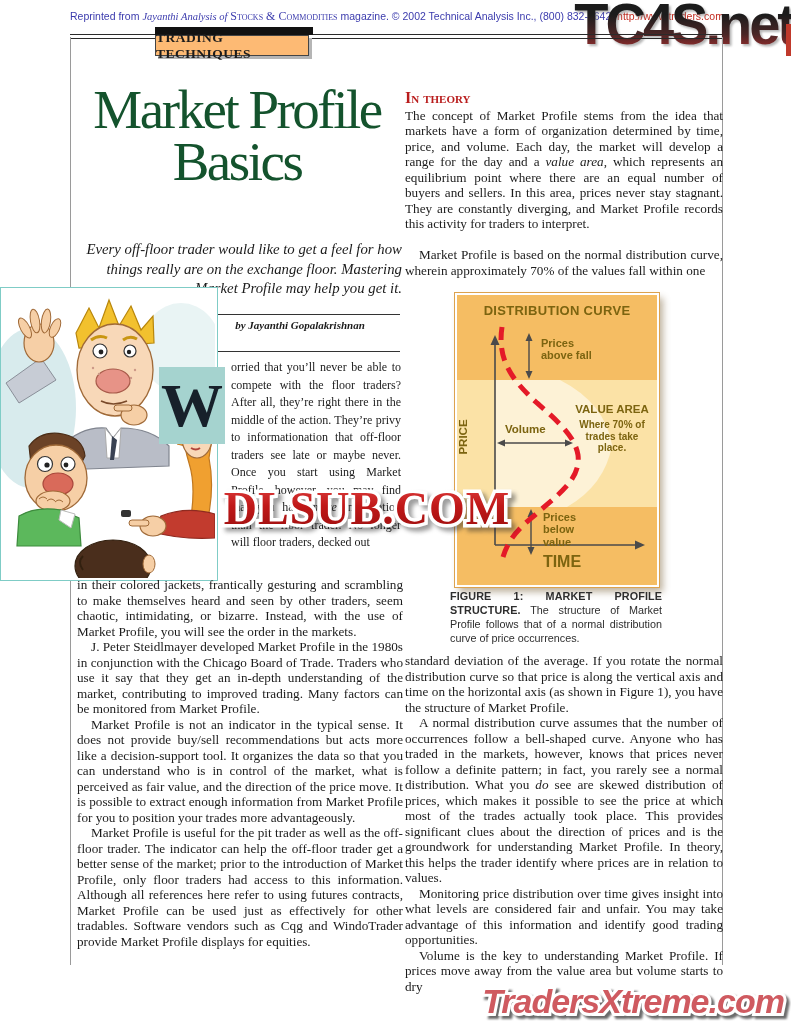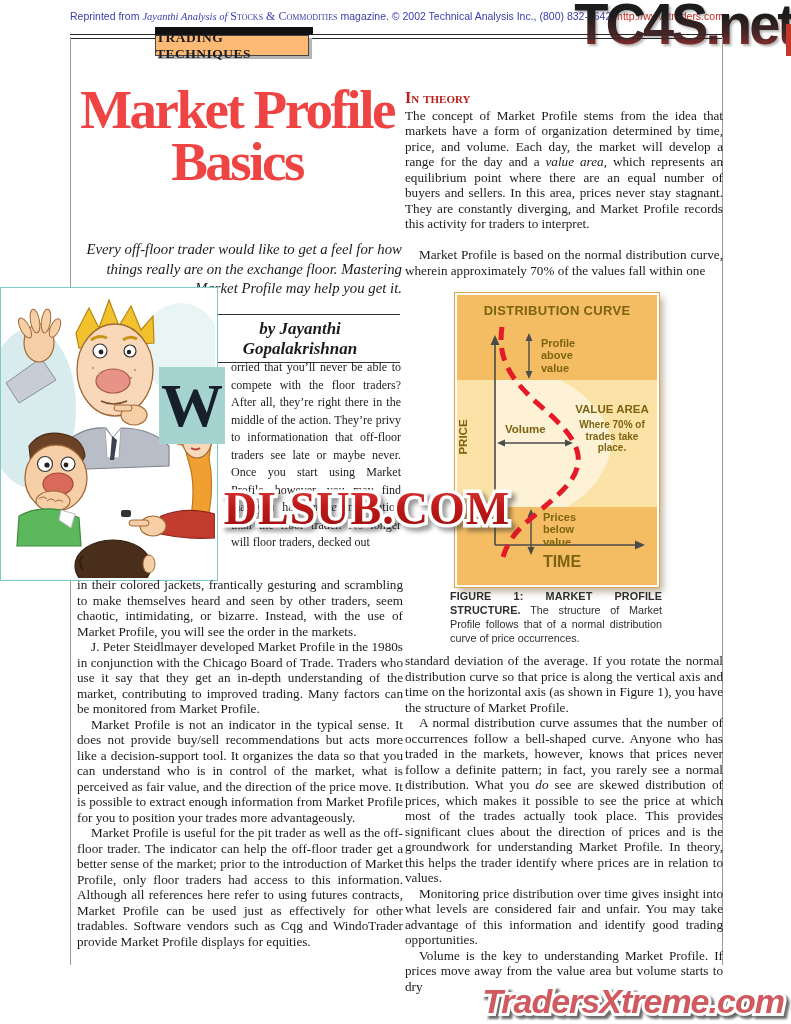--- a/index.html
+++ b/index.html
@@ -20,26 +20,26 @@
   .double-rule{position:absolute;left:70px;top:34px;width:652px;height:3px;
     border-top:1px solid #2a2a2a;border-bottom:1px solid #2a2a2a;}
   .badge-bar{position:absolute;left:155px;top:27px;width:158px;height:8px;background:#111;}
   .badge-box{position:absolute;left:155px;top:35px;width:152px;height:19px;background:#fdba74;
     border:1px solid #444;box-shadow:3px 3px 0 #b5b5b5;display:flex;align-items:center;justify-content:center;
     font-weight:bold;font-size:13.5px;letter-spacing:.5px;}
   .v-rule{position:absolute;top:37px;width:1px;height:928px;background:#9a9a9a;}
   .v-rule.left{left:70px;} .v-rule.right{left:722px;}
   
   .title{position:absolute;left:72px;top:84px;width:330px;text-align:center;
-    font-weight:bold;font-size:55px;line-height:.95;letter-spacing:-2.5px;color:#ef4444;}
+    font-weight:normal;font-size:55px;line-height:.95;letter-spacing:-2.5px;color:#14532d;}
   .deck{position:absolute;left:78px;top:240px;width:324px;font-style:italic;
     font-size:14.8px;line-height:1.33;text-align:right;}
   .byline{position:absolute;left:200px;top:314px;width:200px;
-    border-top:1px solid #333;border-bottom:1px solid #333;padding:4px 0 3px;
-    text-align:center;font-weight:bold;font-style:italic;font-size:17px;}
+    border-top:1px solid #333;border-bottom:1px solid #333;padding:4px 0 20px;
+    text-align:center;font-weight:bold;font-style:italic;font-size:11px;}
   
   .bodytext{font-size:13.2px;line-height:15.5px;text-align:justify;}
   .bodytext p{margin:0;}
   .bodytext p.indent{text-indent:14px;}
   .narrow-col{position:absolute;left:231px;top:359px;width:170px;font-size:12px;line-height:17.5px;text-align:justify;}
   .dropcap{position:absolute;left:159px;top:367px;width:66px;height:77px;background:#a5d3cf;
     display:flex;align-items:center;justify-content:center;font-size:62px;font-weight:bold;color:#17202a;}
   .left-col-lower{position:absolute;left:77px;top:577px;width:326px;}
   .right-col-top{position:absolute;left:405px;top:90px;width:318px;}
   .rc-heading{font-weight:bold;font-variant:small-caps;font-size:16px;color:#b91c1c;margin:0 0 2px 0;}
@@ -197,21 +197,21 @@
       <polygon points="40,148 48,144.5 48,151.5" fill="#4a4a4a"></polygon>
       <polygon points="116,148 108,144.5 108,151.5" fill="#4a4a4a"></polygon>
 
       <line x1="74" y1="220" x2="74" y2="254" stroke="#4a4a4a" stroke-width="1.4"></line>
       <polygon points="74,214 70.5,222 77.5,222" fill="#4a4a4a"></polygon>
       <polygon points="74,260 70.5,252 77.5,252" fill="#4a4a4a"></polygon>
 
       <path d="M45,32 C40,65 55,85 80,108 C103,128 118,142 121,160 C124,185 100,200 78,220 C62,233 52,243 46,262" fill="none" stroke="#e41a28" stroke-width="5" stroke-dasharray="13 8"></path>
     </svg>
     <div class="fig-label fig-title">DISTRIBUTION CURVE</div>
-    <div class="fig-label fig-above">Profile above value</div>
+    <div class="fig-label fig-above">Prices above fall</div>
     <div class="fig-label fig-volume">Volume</div>
     <div class="fig-label fig-va-title">VALUE AREA</div>
     <div class="fig-label fig-va-sub">Where 70% of trades take place.</div>
     <div class="fig-label fig-below">Prices below value</div>
     <div class="fig-label fig-price">PRICE</div>
     <div class="fig-label fig-time">TIME</div>
   </div>
   <div class="caption"><b>FIGURE 1: MARKET PROFILE STRUCTURE.</b><span> The structure of Market Profile follows that of a normal distribution curve of price occurrences.</span></div>
 
   <div class="right-col-bottom bodytext">

